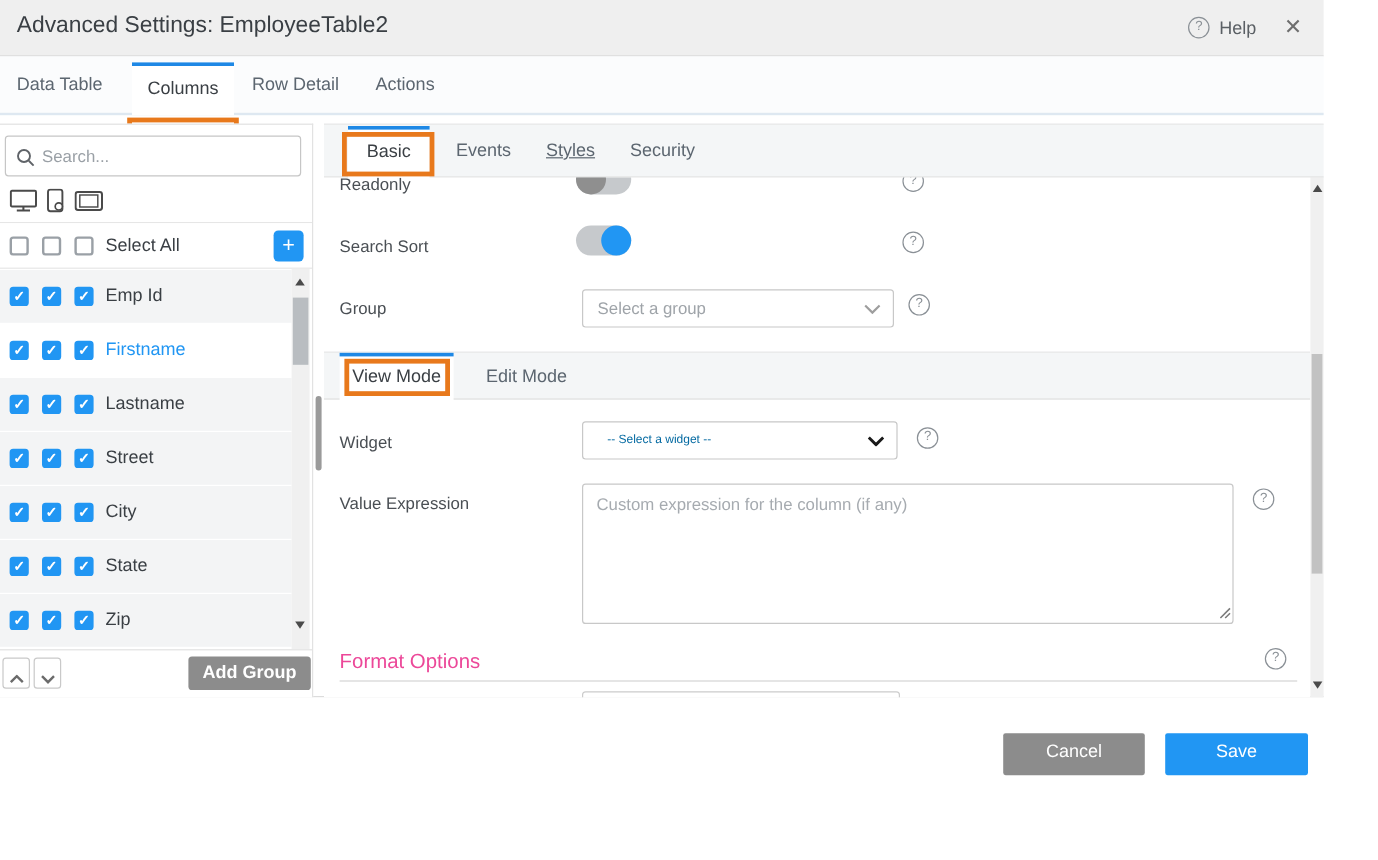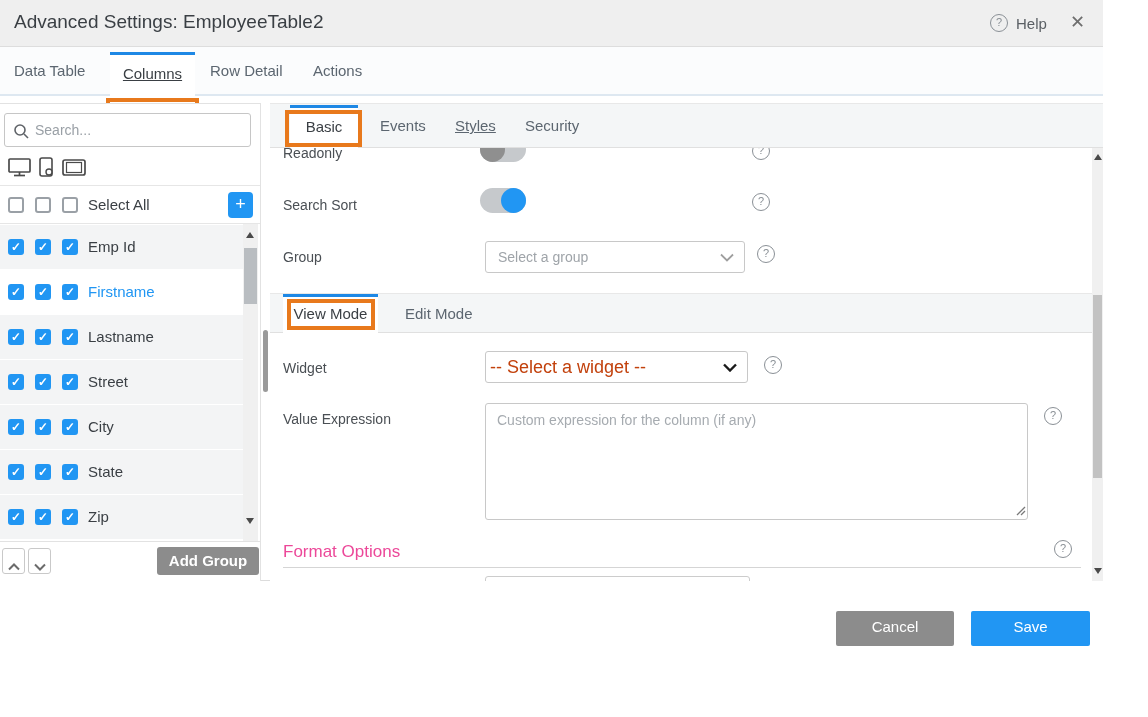--- a/index.html
+++ b/index.html
@@ -21,21 +21,21 @@
   .hdr-close { position:absolute; left:1070px; top:11px; font-size:18px; color:#6e6e6e; cursor:pointer; }
 
   
   .top-tabs { position:absolute; left:0; top:47px; width:1103px; height:49px;
     background:#fbfcfd; border-bottom:2px solid #dee8f1; }
   .top-tab-label { position:absolute; top:0; line-height:47px; font-size:15px; color:#5c6670; cursor:pointer; }
   .tt-datatable { left:14px; }
   .tt-rowdetail { left:210px; }
   .tt-actions   { left:313px; }
   .tt-active-tab { position:absolute; left:110px; top:5px; width:85px; height:44px; background:#fff;
-    border-top:3px solid #1e88e5; text-align:center; line-height:38px; font-size:15px; color:#3a3f44; cursor:pointer;text-decoration:underline; }
+    border-top:3px solid #1e88e5; text-align:center; line-height:38px; font-size:15px; color:#3a3f44; cursor:pointer; }
   .hl-box { position:absolute; border:4px solid #e8791c; background:transparent; pointer-events:none; }
   .hl-columns { left:106px; top:51px; width:93px; height:42px; }
 
   
   .sidebar { position:absolute; left:0; top:103px; width:261px; height:478px; background:#fff;
     border-top:1px solid #e2e2e2; border-right:1px solid #e2e2e2; }
   .search-box { position:absolute; left:4px; top:9px; width:247px; height:34px;
     border:1px solid #c6c6c6; border-radius:3px; background:#fff; }
   .search-box svg { position:absolute; left:8px; top:9px; }
   .search-input { position:absolute; left:30px; top:1px; width:210px; height:30px; border:none; outline:none;
@@ -103,21 +103,21 @@
   .toggle.off .knob { left:0; background:#8f8f8f; }
   .toggle.on  .knob { right:0; background:#2196f3; }
 
   .dropdown { position:absolute; left:215px; width:260px; height:32px; border:1px solid #c8c8c8;
     border-radius:3px; background:#fff; cursor:pointer; }
   .dropdown .dd-text { position:absolute; left:12px; top:0; line-height:30px; font-size:14px; color:#9fa4a9; }
   .dropdown svg { position:absolute; right:10px; top:11px; }
 
   .select-box { position:absolute; left:215px; width:263px; height:32px; border:1px solid #c8c8c8;
     border-radius:3px; background:#fff; cursor:pointer; }
-  .select-box .sel-text { position:absolute; left:4px; top:0; line-height:30px; font-size:18px; color:#c2410c; }
+  .select-box .sel-text { position:absolute; left:20px; top:0; line-height:30px; font-size:10px; color:#0369a1; }
   .select-box svg { position:absolute; right:10px; top:11px; }
 
   .mode-tabbar { position:absolute; left:0; top:145px; width:822px; height:40px;
     background:#f4f6f7; border-top:1px solid #e8e8e8; border-bottom:1px solid #e0e0e0; }
   .mode-active-tab { position:absolute; left:13px; top:0; width:95px; height:40px; background:#fff;
     border-top:3px solid #1e88e5; text-align:center; line-height:34px; font-size:15px; color:#3a3f44; cursor:pointer; }
   .mode-label { position:absolute; left:135px; top:0; line-height:40px; font-size:15px; color:#5c6670; cursor:pointer; }
   .hl-viewmode { left:17px; top:5px; width:88px; height:31px; }
 
   .ve-textarea { position:absolute; left:215px; top:255px; width:543px; height:117px;

